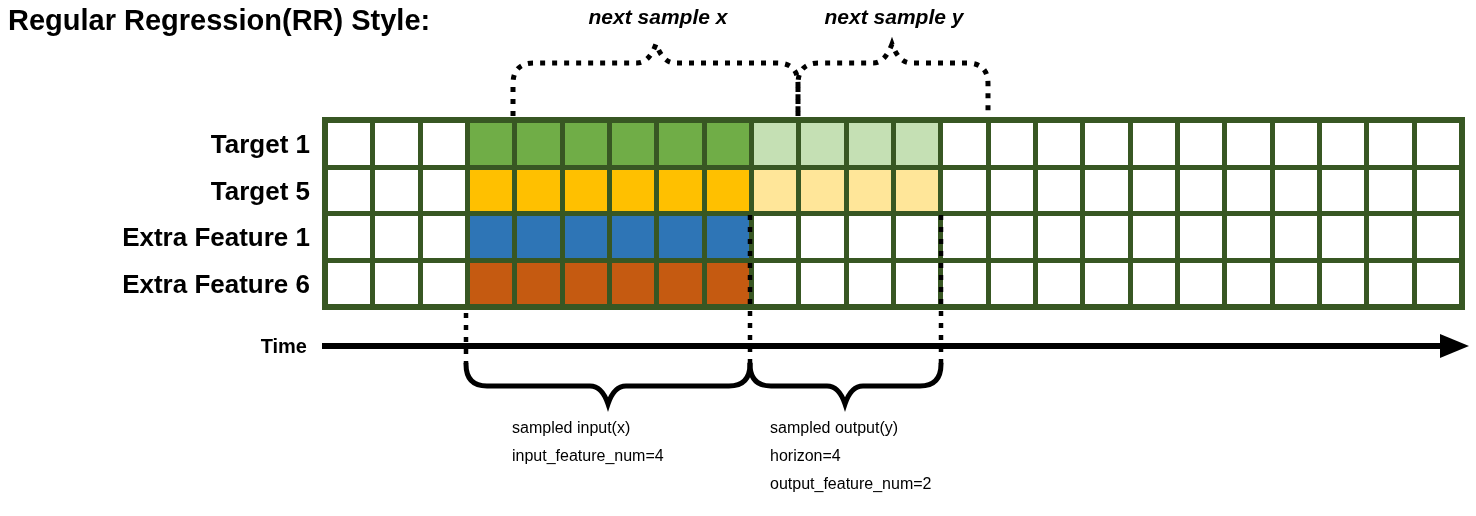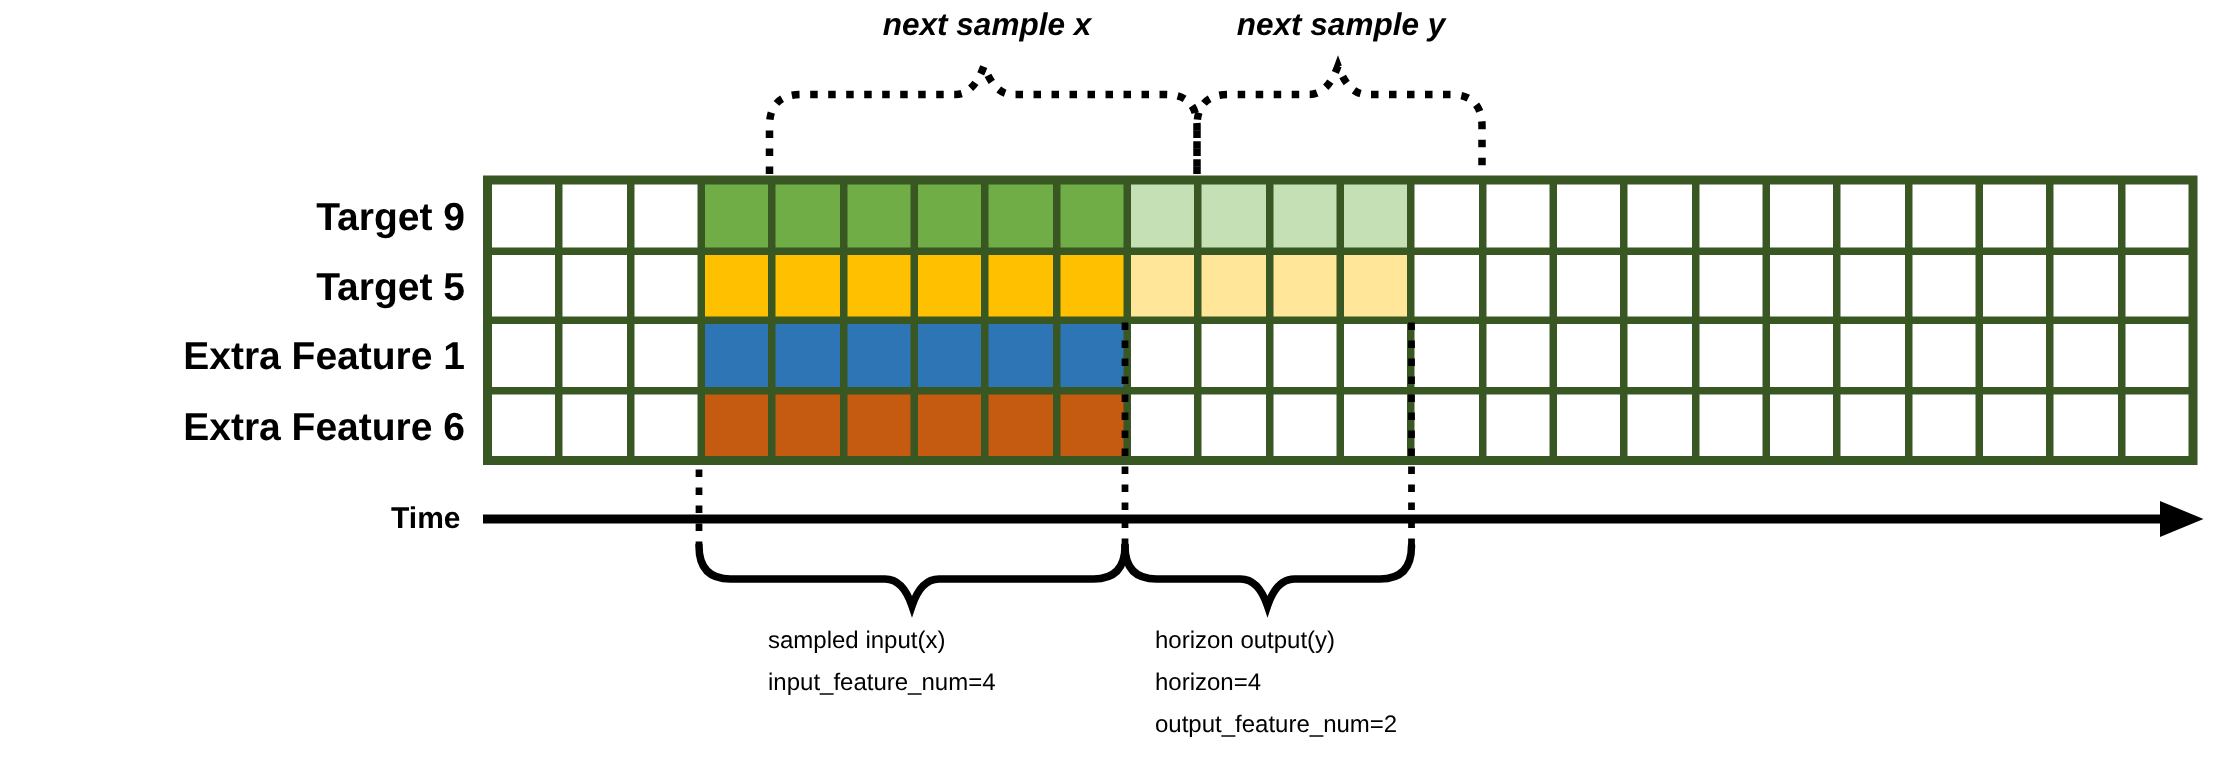--- a/index.html
+++ b/index.html
@@ -24,25 +24,26 @@
   .sample-note{top:414px;font-size:16px;line-height:28px;white-space:nowrap;}
   #note-input{left:512px;}
   #note-output{left:770px;}
   #overlay{left:0;top:0;pointer-events:none;}
 </style>
 </head>
 <body>
 
 <div id="canvas">
 
+  <div id="title" class="abs">Regular Regression(RR) Style:</div>
 
   <div id="next-y" class="abs next-label">next sample y</div>
   <div id="next-x" class="abs next-label">next sample x</div>
 
-  <div class="abs row-label" style="top:123px;">Target 9</div>
+  <div class="abs row-label" style="top:123px;">Target 1</div>
   <div class="abs row-label" style="top:170px;">Target 5</div>
   <div class="abs row-label" style="top:216px;">Extra Feature 1</div>
   <div class="abs row-label" style="top:263px;">Extra Feature 6</div>
 
   <div id="grid" class="abs">
       <div class="cell" style="background: rgb(255, 255, 255);"></div>
       <div class="cell" style="background: rgb(255, 255, 255);"></div>
       <div class="cell" style="background: rgb(255, 255, 255);"></div>
       <div class="cell" style="background: rgb(112, 173, 71);"></div>
       <div class="cell" style="background: rgb(112, 173, 71);"></div>
@@ -139,21 +140,21 @@
       <div class="cell" style="background: rgb(255, 255, 255);"></div>
     </div>
 
   <div id="time-label" class="abs">Time</div>
 
   <div id="note-input" class="abs sample-note">
     <div>sampled input(x)</div>
     <div>input_feature_num=4</div>
   </div>
   <div id="note-output" class="abs sample-note">
-    <div>horizon output(y)</div>
+    <div>sampled output(y)</div>
     <div>horizon=4</div>
     <div>output_feature_num=2</div>
   </div>
 
   <svg id="overlay" class="abs" width="1476" height="516" viewBox="0 0 1476 516">
 
     <path d="M 513,116 L 513,84 Q 513,63 534,63 L 637,63 Q 649,63 656,44 Q 663,63 675,63 L 777,63 Q 798,63 798,84 L 798,116" fill="none" stroke="#000" stroke-width="5" stroke-dasharray="5 7"></path>
     <path d="M 798,116 L 798,84 Q 798,63 819,63 L 873,63 Q 885,63 892,44 Q 899,63 911,63 L 967,63 Q 988,63 988,84 L 988,116" fill="none" stroke="#000" stroke-width="5" stroke-dasharray="5 7"></path>
 
     <path d="M 466,313 L 466,364" fill="none" stroke="#000" stroke-width="4.5" stroke-dasharray="5 7"></path>

